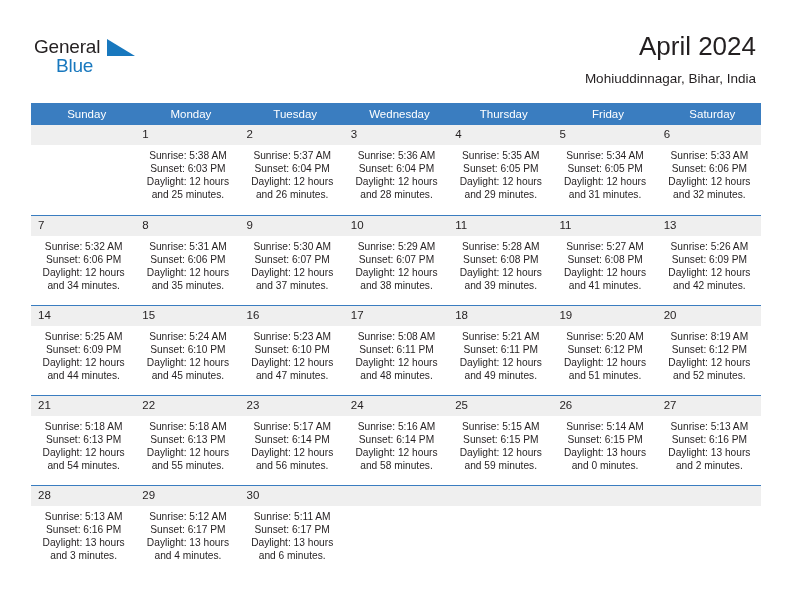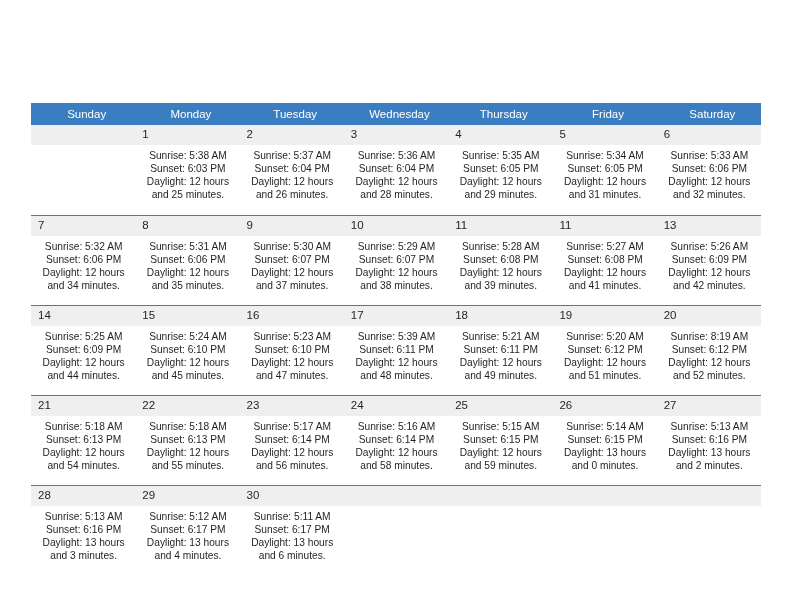--- a/index.html
+++ b/index.html
@@ -147,20 +147,38 @@
     color: #231f20;
     text-align: center;
   }
   .dayinfo div { white-space: nowrap; }
 </style>
 </head>
 <body>
 
 <div class="page">
 
+  <div class="header">
+
+    <div class="brand">
+      <span class="brand-general">General</span>
+      <span class="brand-flag">
+        <svg width="30" height="19" viewBox="0 0 30 19" xmlns="http://www.w3.org/2000/svg">
+          <polygon points="1,1 29,18 1,18" fill="#1878be"></polygon>
+        </svg>
+      </span>
+      <span class="brand-blue">Blue</span>
+    </div>
+
+    <div class="title-block">
+      <div class="cal-title">April 2024</div>
+      <div class="cal-subtitle">Mohiuddinnagar, Bihar, India</div>
+    </div>
+
+  </div>
 
   <div class="cal-wrap">
     <table class="cal">
       <colgroup>
         <col>
           <col>
           <col>
           <col>
           <col>
           <col>
@@ -361,21 +379,21 @@
                   <div>Sunset: 6:10 PM</div>
                   <div>Daylight: 12 hours</div>
                   <div>and 47 minutes.</div>
                 </div>
               </div>
             </td>
             <td>
               <div class="daybox">
                 <div class="daynum">17</div>
                 <div class="dayinfo">
-                  <div>Sunrise: 5:39 AM</div>
+                  <div>Sunrise: 5:08 AM</div>
                   <div>Sunset: 6:11 PM</div>
                   <div>Daylight: 12 hours</div>
                   <div>and 48 minutes.</div>
                 </div>
               </div>
             </td>
             <td>
               <div class="daybox">
                 <div class="daynum">18</div>
                 <div class="dayinfo">

